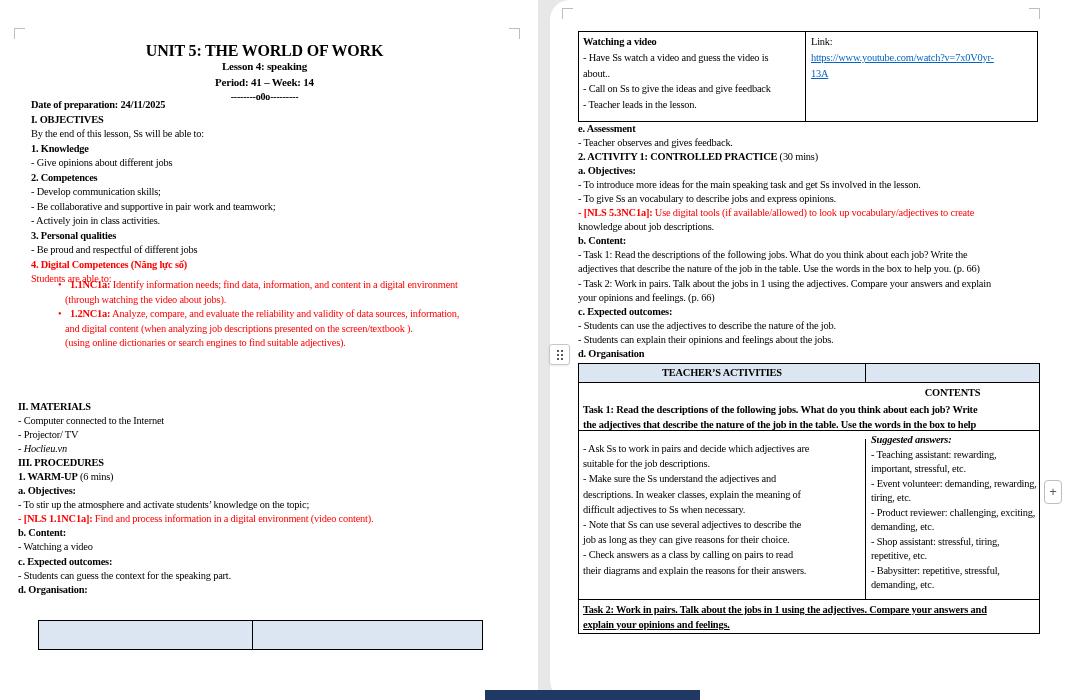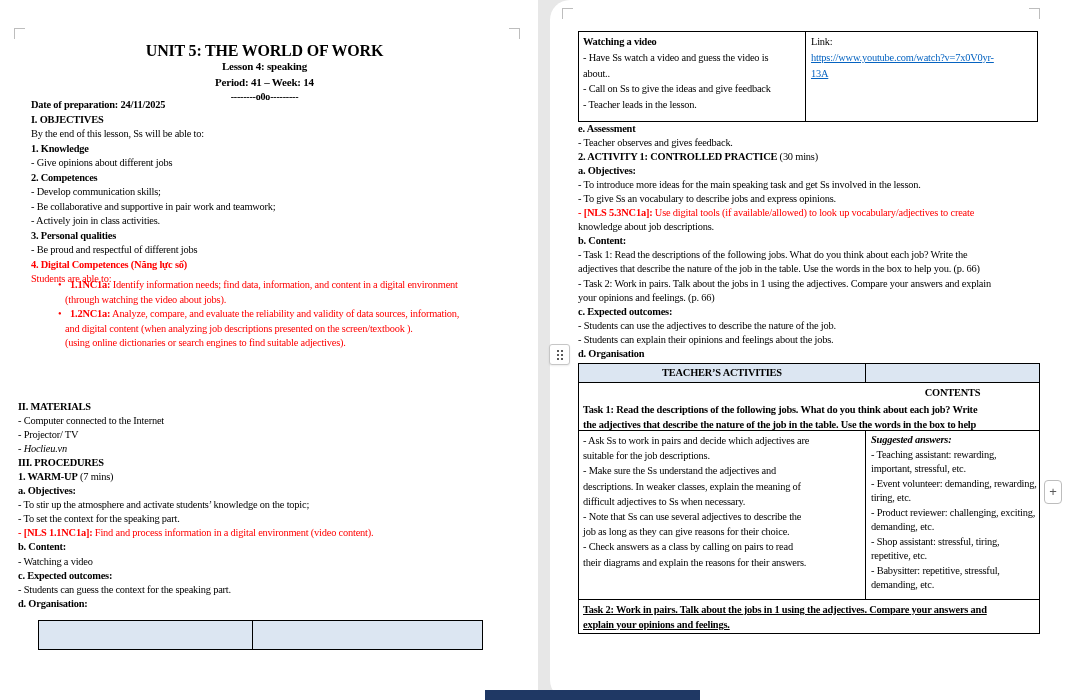--- a/index.html
+++ b/index.html
@@ -38,21 +38,21 @@
   .wtable .wc2 { width:231px; padding:2px 5px; line-height:15.8px; overflow:hidden; }
 
   .body2 { position:absolute; left:28px; top:122px; width:496px; line-height:14.05px; }
 
   .atable { position:absolute; left:28px; top:363px; width:462px; border:1px solid #000; }
   .atable .hrow { height:18px; display:flex; background:#dce6f2; font-weight:bold; }
   .atable .hrow .h1 { width:287px; border-right:1px solid #000; text-align:center; line-height:17px; }
   .atable .hrow .h2 { width:173px; text-align:center; line-height:17px;margin-top:20px; }
   .atable .t1row { height:48px; border-top:1px solid #000; padding:20px 4px; line-height:14.6px; overflow:hidden; }
   .atable .brow { height:169px; border-top:1px solid #000; display:flex; }
-  .atable .brow .bc1 { width:287px; border-right:1px solid #000; padding:2px 4px; line-height:15.2px; overflow:hidden; }
+  .atable .brow .bc1 { width:287px; border-right:1px solid #000; padding:2px 4px; line-height:15.2px; overflow:hidden;margin-top:8px; }
   .atable .brow .bc2 { width:173px; padding:2px 5px; line-height:14.5px; overflow:hidden; }
   .atable .t2row { height:34px; border-top:1px solid #000; padding:3px 4px; line-height:14.6px; overflow:hidden;text-decoration:underline; }
 
   
   .mark { position:absolute; width:11px; height:11px; }
   .mark.tl { border-left:1px solid #bdbdbd; border-top:1px solid #bdbdbd; }
   .mark.tr { border-right:1px solid #bdbdbd; border-top:1px solid #bdbdbd; }
 
   .drag-handle { position:absolute; left:549px; top:344px; width:21px; height:21px; background:#fff;
     border:1px solid #c6c6c6; border-radius:3px; box-shadow:0 1px 2px rgba(0,0,0,0.08); }
@@ -102,24 +102,23 @@
         <div class="line"><span class="red" style="display: inline-block; width: 12px;">•</span><span class="b red">1.2NC1a:</span><span class="red"> Analyze, compare, and evaluate the reliability and validity of data sources, information,</span></div>
         <div class="line"><span style="display: inline-block; width: 7px;"></span><span class="red">and digital content (when analyzing job descriptions presented on the screen/textbook ).</span></div>
         <div class="line"><span style="display: inline-block; width: 7px;"></span><span class="red">(using online dictionaries or search engines to find suitable adjectives).</span></div>
       </div>
     <div class="secB">
         <div class="line"><span class="b">II. MATERIALS</span></div>
         <div class="line"><span>- Computer connected to the Internet</span></div>
         <div class="line"><span>- Projector/ TV</span></div>
         <div class="line"><span class="i">- Hoclieu.vn</span></div>
         <div class="line"><span class="b">III. PROCEDURES</span></div>
-        <div class="line"><span class="b">1. WARM-UP</span><span> (7 mins)</span></div>
+        <div class="line"><span class="b">1. WARM-UP</span><span> (6 mins)</span></div>
         <div class="line"><span class="b">a. Objectives:</span></div>
         <div class="line"><span>- To stir up the atmosphere and activate students’ knowledge on the topic;</span></div>
-        <div class="line"><span>- To set the context for the speaking part.</span></div>
         <div class="line"><span class="b red">- [NLS 1.1NC1a]:</span><span class="red"> Find and process information in a digital environment (video content).</span></div>
         <div class="line"><span class="b">b. Content:</span></div>
         <div class="line"><span>- Watching a video</span></div>
         <div class="line"><span class="b">c. Expected outcomes:</span></div>
         <div class="line"><span>- Students can guess the context for the speaking part.</span></div>
         <div class="line"><span class="b">d. Organisation:</span></div>
       </div>
 
     <div class="table1">
       <div class="c1">

